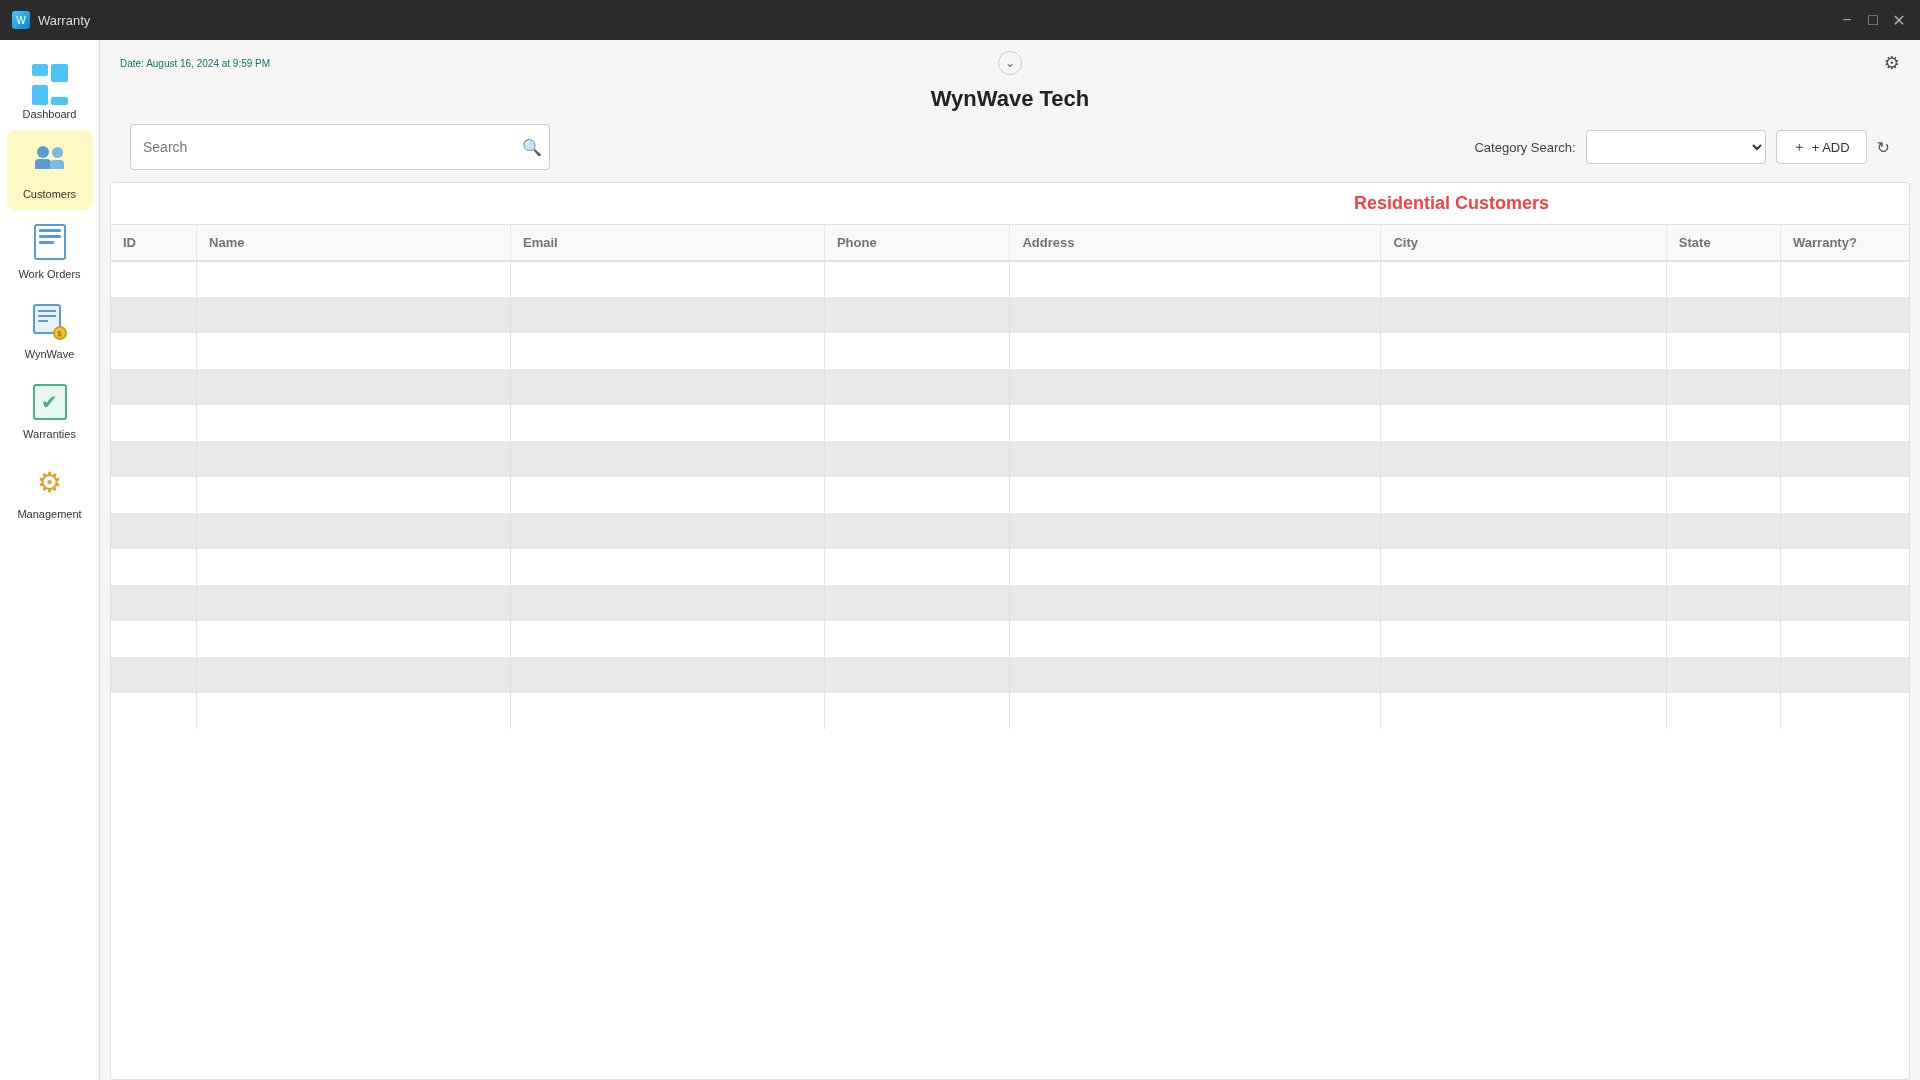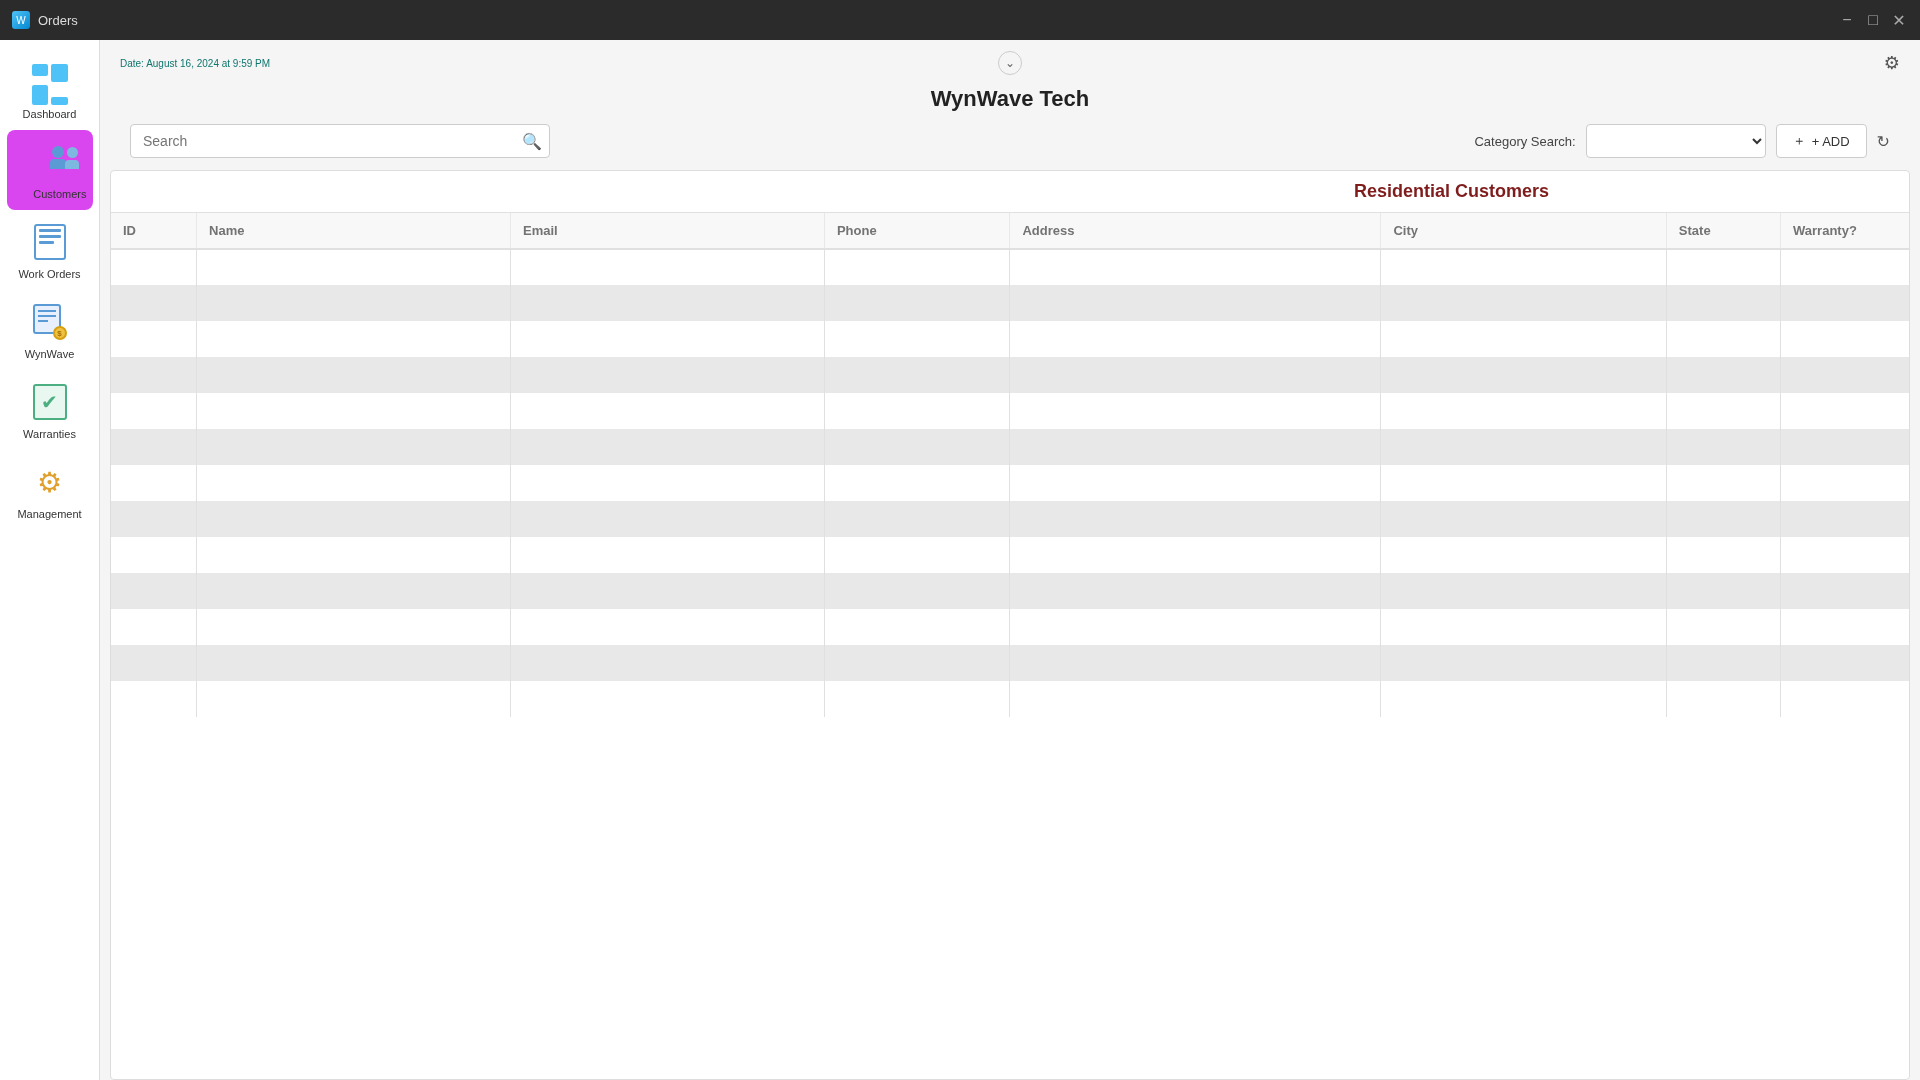--- a/index.html
+++ b/index.html
@@ -76,21 +76,21 @@
     .sidebar-item {
       width: 86px;
       display: flex;
       flex-direction: column;
       align-items: center;
       padding: 10px 6px;
       border-radius: 8px;
       cursor: pointer;
       gap: 4px;
     }
-    .sidebar-item.active { background: #d946ef; align-items: flex-end; }
+    .sidebar-item.active { background: #fef9c3; }
     .sidebar-icon {
       width: 44px;
       height: 44px;
       display: flex;
       align-items: center;
       justify-content: center;
     }
     .sidebar-label {
       font-size: 11px;
       color: #333;
@@ -289,21 +289,21 @@
       justify-content: center;
       gap: 20px;
       padding: 0 20px 12px 20px;
     }
     .search-wrapper {
       position: relative;
       width: 420px;
     }
     .search-input {
       width: 100%;
-      height: 34px;
+      height: 46px;
       border: 1px solid #ccc;
       border-radius: 4px;
       padding: 0 36px 0 12px;
       font-size: 14px;
       background: #fff;
       color: #333;
       outline: none;
     }
     .search-icon-btn {
       position: absolute;
@@ -368,21 +368,21 @@
     .customers-header {
       display: flex;
       align-items: center;
       justify-content: space-between;
       padding: 10px 16px;
       border-bottom: 1px solid #e0e0e0;
     }
     .customers-title {
       font-size: 18px;
       font-weight: 600;
-      color: #7f1d1d;
+      color: #ef4444;
       flex: 1;
       text-align: center;
     }
     .commercial-btn {
       height: 30px;
       background: #fff;
       border: 1px solid #bbb;
       border-radius: 4px;
       padding: 0 14px;
       font-size: 13px;
@@ -443,21 +443,21 @@
       align-items: center;
       gap: 10px;
     }
   </style>
 </head>
 <body>
 
 <div class="title-bar">
   <div class="title-bar-left">
     <div class="app-icon">W</div>
-    <span>Orders</span>
+    <span>Warranty</span>
   </div>
   <div class="title-bar-controls">
     <button class="title-bar-btn">−</button>
     <button class="title-bar-btn">□</button>
     <button class="title-bar-btn close-btn">✕</button>
   </div>
 </div>
 
 <div class="main-layout">
 

